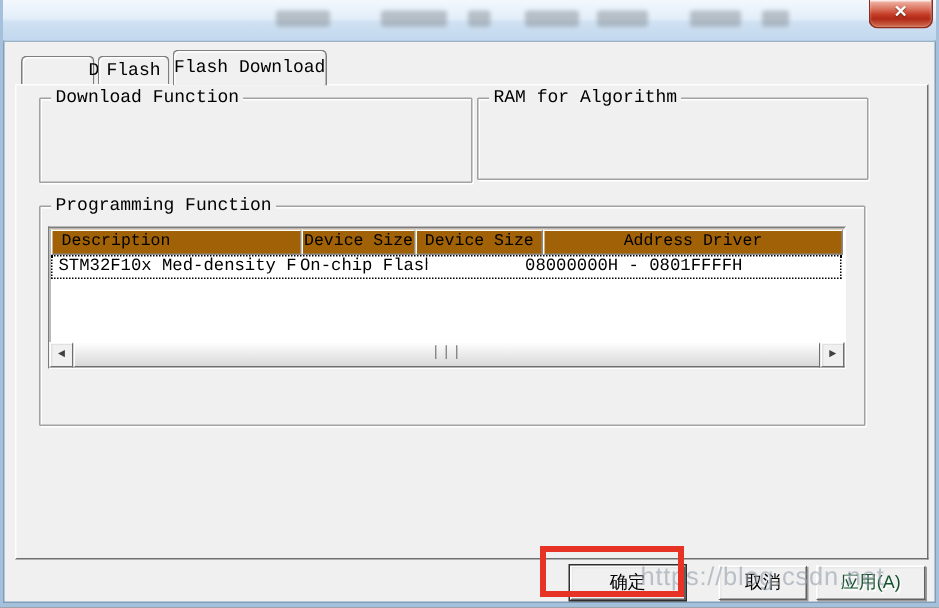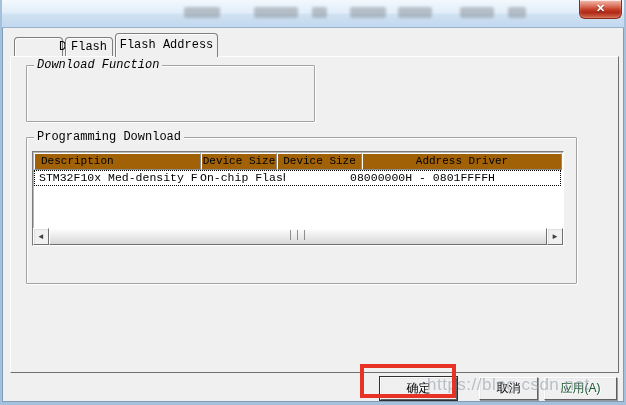--- a/index.html
+++ b/index.html
@@ -141,26 +141,26 @@
     </div>
   </div>
 
   <div class="tab inactive" style="left:12px;width:49px;padding-left:44px;">
     <span>Debug</span>
   </div>
   <div class="tab inactive" style="left:63px;width:48px;">
     <span>Flash</span>
   </div>
   <div class="tab active" style="left:113px;width:103px;">
-    <span>Flash Address</span>
+    <span>Flash Download</span>
   </div>
 
   <div class="tabpage"></div>
 
-  <div class="groupbox" style="left:24px;top:65px;width:289px;height:57px;font-style:italic;">
+  <div class="groupbox" style="left:24px;top:65px;width:289px;height:57px;">
     <span class="grouplabel">Download Function</span>
   </div>
 
   <svg class="load-icon" viewBox="0 0 34 35">
     <rect x="0" y="0" width="34" height="35" fill="#c6c6c6" stroke="#8a8a8a" stroke-width="1"></rect>
     <text x="17" y="10" font-family="Liberation Mono, monospace" font-size="10" font-weight="bold" fill="#000" text-anchor="middle" textLength="30">LOAD</text>
     <polygon points="4,13 11,13 11,20 15,20 7.5,31 0,20 4,20" fill="#1c2fa0" stroke="#000040" stroke-width="0.5"></polygon>
     <polygon points="23,13 30,13 30,20 34,20 26.5,31 19,20 23,20" fill="#1c2fa0" stroke="#000040" stroke-width="0.5"></polygon>
     <polygon points="17,10 19.5,16 25,14 21.5,19.5 27,22 20.5,22.5 21.5,28 17,24 12.5,28 13.5,22.5 7,22 12.5,19.5 9,14 14.5,16" fill="#f5e11a" stroke="#8a7a00" stroke-width="0.5"></polygon>
   </svg>
@@ -190,27 +190,30 @@
       </span>
     <span class="ctl-label" style="left:16px;">Verify</span>
   </div>
   <div class="check-row" style="left:198px;top:106px;width:112px;">
     <span class="check-box">
         <span class="mark">✓</span>
       </span>
     <span class="ctl-label" style="left:16px;">Reset and Run</span>
   </div>
 
+  <div class="groupbox" style="left:316px;top:65px;width:261px;height:55px;">
+    <span class="grouplabel">RAM for Algorithm</span>
+  </div>
   <span class="ctl-label" style="left:322px;top:85px;width:34px;text-align:right;">:art:</span>
   <div class="textbox" style="left:359px;top:81px;width:83px;">0x20000000</div>
   <span class="ctl-label" style="left:446px;top:85px;width:32px;text-align:right;">ize:</span>
   <div class="textbox" style="left:482px;top:81px;width:62px;">0x1000</div>
 
   <div class="groupbox" style="left:24px;top:137px;width:551px;height:147px;">
-    <span class="grouplabel">Programming Download</span>
+    <span class="grouplabel">Programming Function</span>
   </div>
 
   <div class="listbox">
     <div class="lv-header">
       <div class="lv-hcell hc-desc">Description</div>
       <div class="lv-hcell hc-size">Device Size</div>
       <div class="lv-hcell hc-type">Device Size</div>
       <div class="lv-hcell hc-addr">Address Driver</div>
     </div>
     <div class="lv-row">

